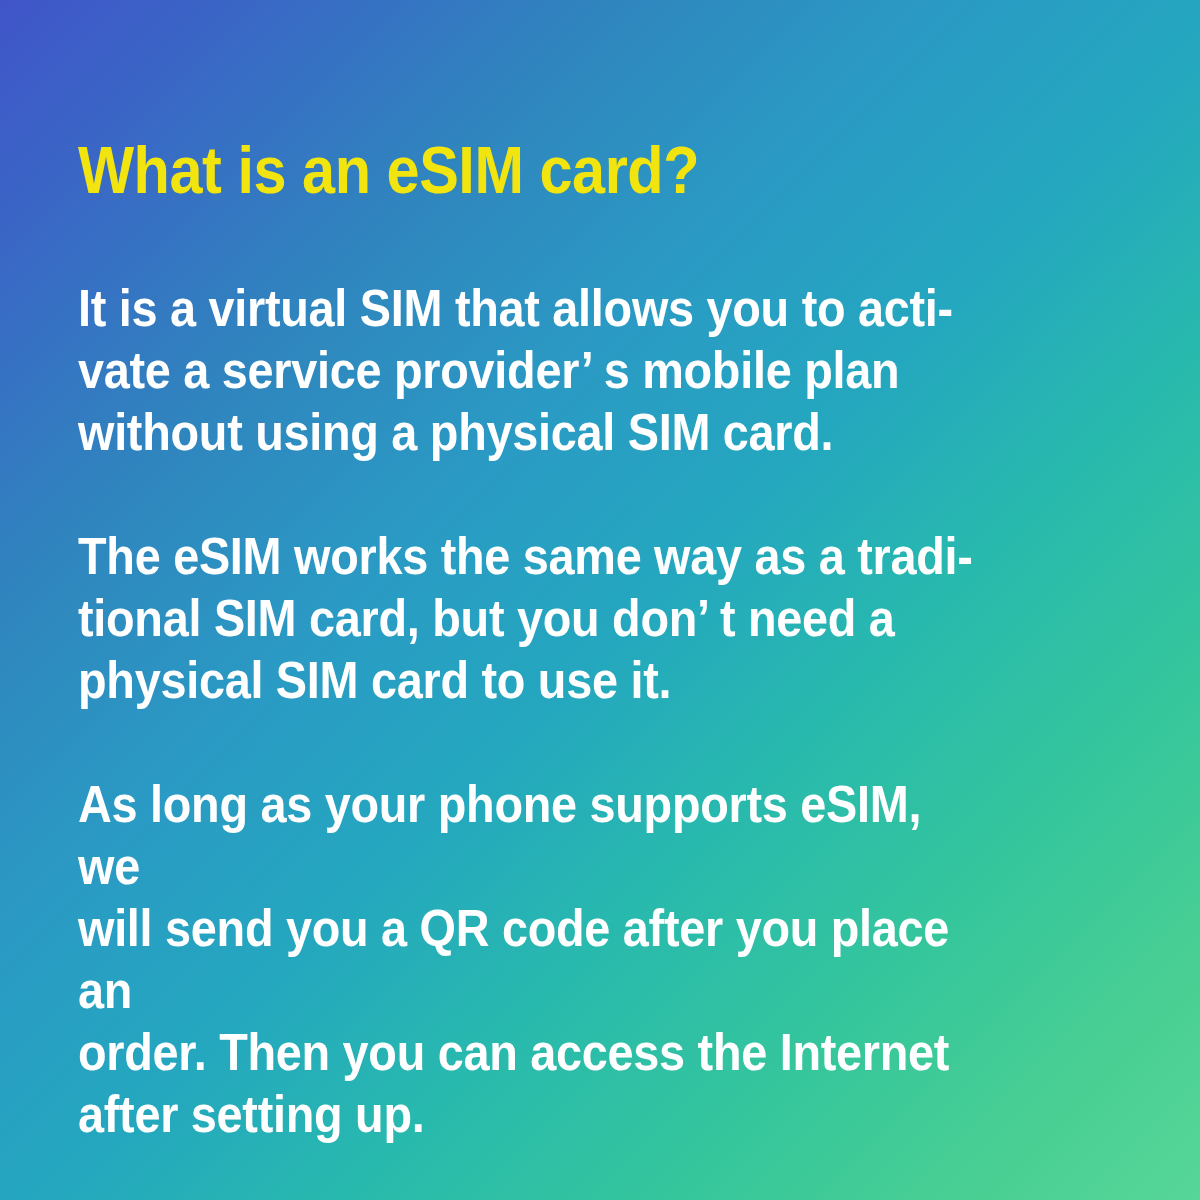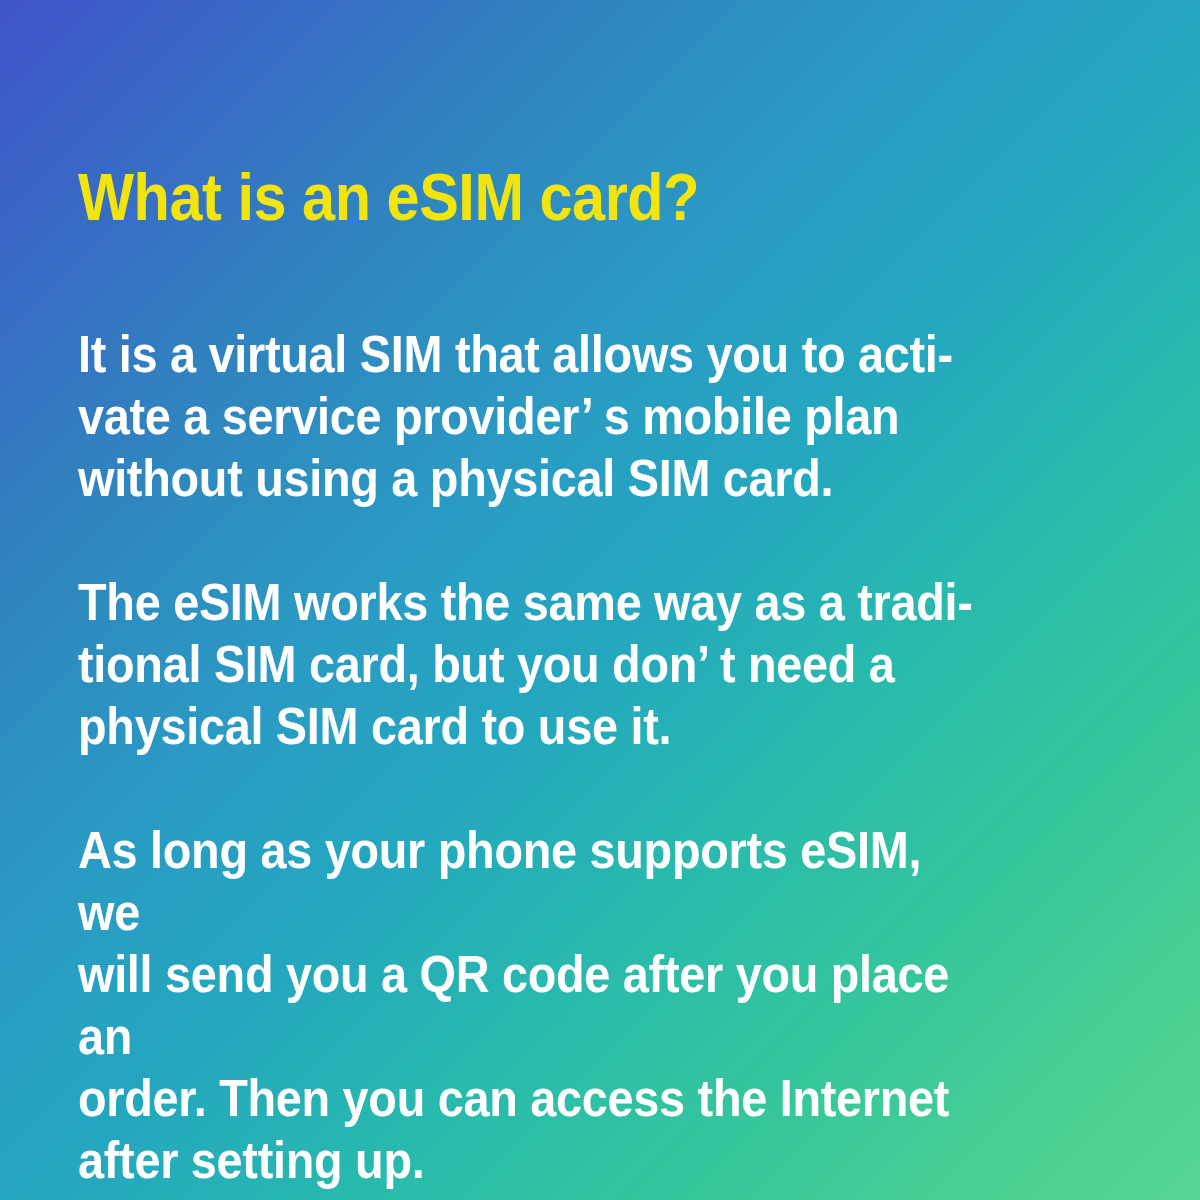--- a/index.html
+++ b/index.html
@@ -31,39 +31,39 @@
         #35C69C 78%,
         #49CF93 90%,
         #57D699 100%
     );
     padding: 0;
   }
 
   .content {
     position: absolute;
     left: 78px;
-    top: 158px;
+    top: 131px;
     width: 1010px;
   }
 
   .heading {
     margin: 0 0 0 0;
     color: #F2E40F;
     font-size: 66px;
     line-height: 78px;
     font-weight: bold;
     letter-spacing: -0.5px;
     font-stretch: condensed;
     transform: scaleX(0.90);
     transform-origin: left center;
     white-space: nowrap;
   }
 
   .paragraphs {
-    margin-top: 87px;
+    margin-top: 68px;
   }
 
   .paragraph {
     color: #FFFFFF;
     font-size: 52px;
     line-height: 62px;
     font-weight: bold;
     letter-spacing: -0.3px;
     font-stretch: condensed;
     transform: scaleX(0.90);

